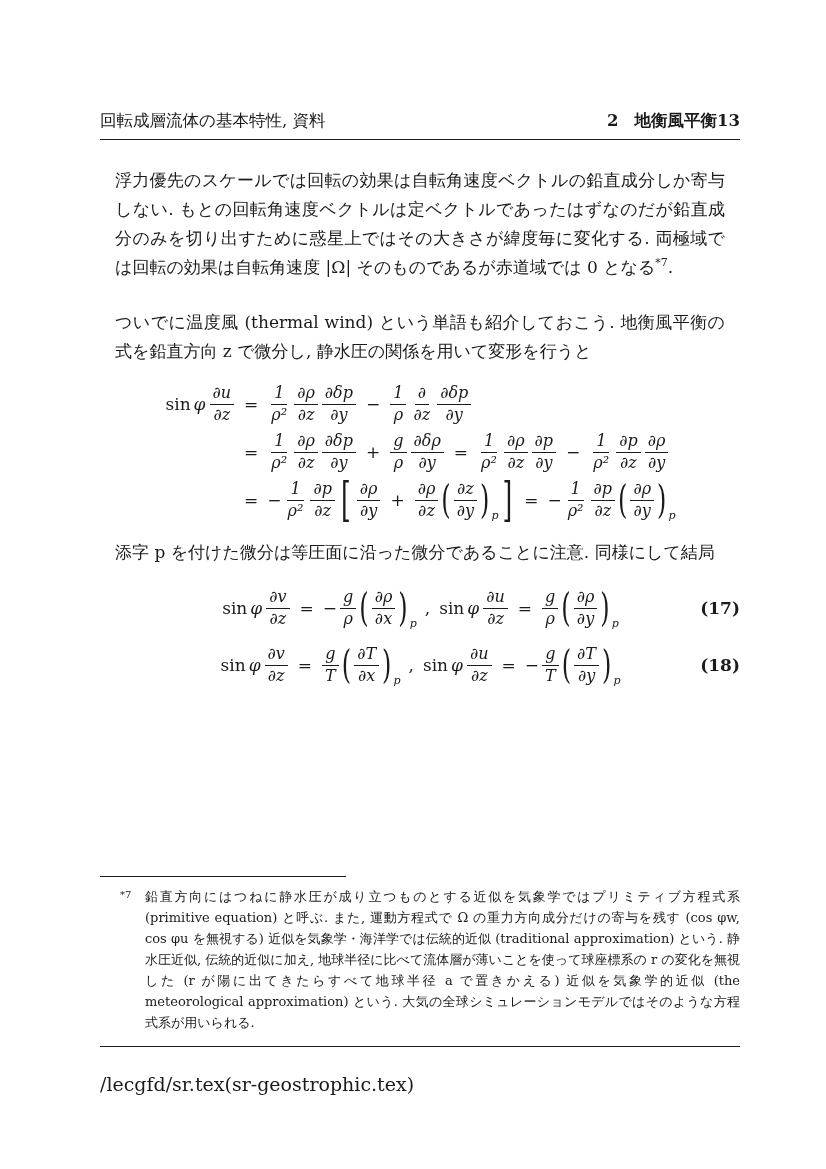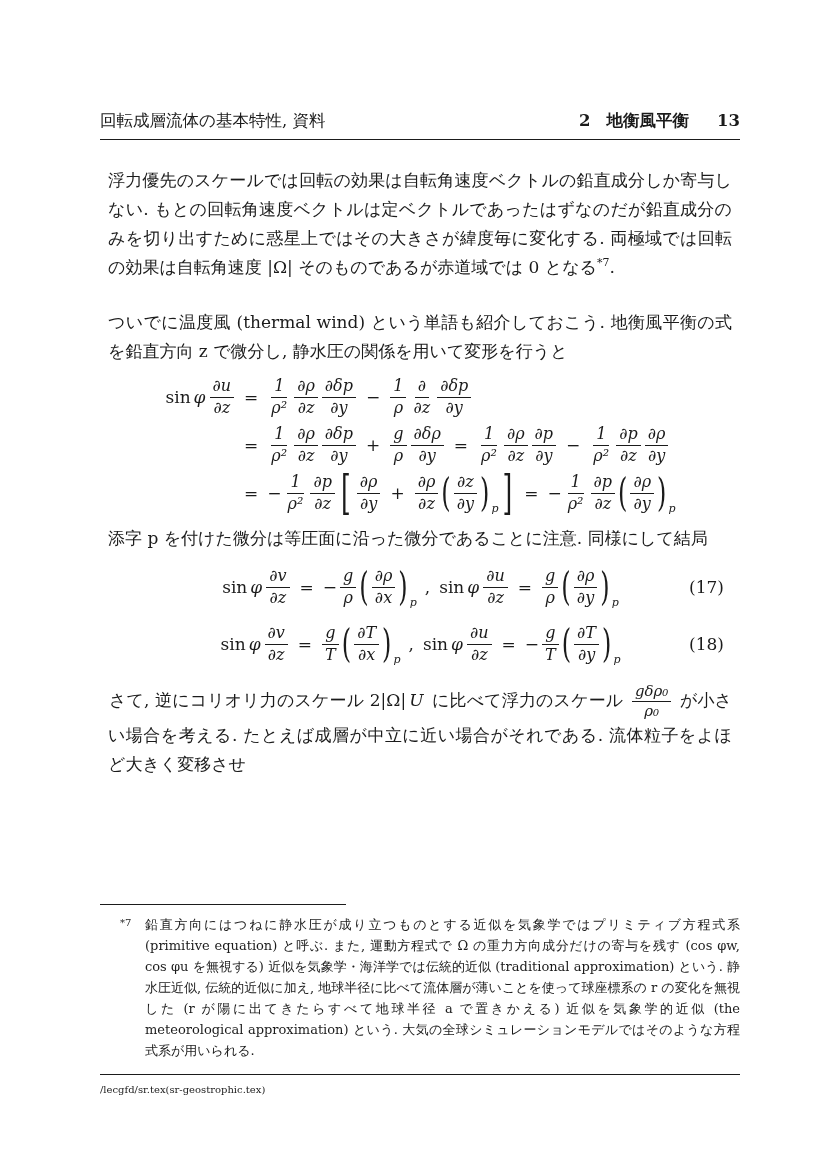--- a/index.html
+++ b/index.html
@@ -3,22 +3,22 @@
 <meta charset="utf-8">
 <style>
   html,body{margin:0;padding:0;background:#ffffff;}
   .page{position:relative;width:826px;height:1169px;background:#ffffff;overflow:hidden;
         font-family:"DejaVu Serif","Liberation Serif",serif;color:#1b1b1b;}
   .content{position:absolute;left:100px;right:86px;top:110px;}
   .runhead{display:flex;justify-content:space-between;align-items:baseline;
            border-bottom:1px solid #1b1b1b;padding-bottom:7px;font-size:16.5px;}
   .runhead .rh-right{display:flex;align-items:baseline;font-weight:bold;}
   .rh-secno{margin-right:16px;}
-  .rh-pageno{margin-left:28px;}
-  .par{font-size:17px;line-height:29px;text-align:justify;margin:8px;}
+  .rh-pageno{}
+  .par{font-size:17px;line-height:29px;text-align:justify;margin:15px;}
   .mt-lg{margin-top:26px;}
   .mt-md{margin-top:13px;}
   .fnmark{font-size:11px;vertical-align:super;line-height:0;}
   
   .align-grid{display:grid;grid-template-columns:max-content max-content;
               width:max-content;margin:5px auto;row-gap:2px;font-size:17px;}
   .agl,.agr{display:flex;align-items:center;min-height:46px;}
   .agl{justify-content:flex-end;}
   .agr{justify-content:flex-start;}
   .frac{display:inline-flex;flex-direction:column;align-items:center;margin:0 2px;
@@ -28,30 +28,30 @@
   .mop{margin:0 8px;font-style:normal;}
   .mit{font-style:italic;margin:0 2px;}
   .mrm{font-style:normal;margin:0 1px;text-align:center;}
   .pfwrap{display:inline-flex;align-items:center;}
   .bigd{display:inline-block;font-style:normal;font-size:24px;line-height:1;
         transform:scaleY(1.65);padding:0 1px;}
   .brk{font-size:25px;transform:scaleY(1.85);margin:0 3px;}
   .msub{display:inline-block;font-style:italic;font-size:11px;transform:translateY(15px);margin-left:1px;}
   .eq-numbered{position:relative;display:flex;align-items:center;justify-content:center;
                min-height:52px;font-size:17px;margin:5px 0;}
-  .eq-number{position:absolute;right:16px;font-style:normal;}
+  .eq-number{position:absolute;right:0;font-style:normal;font-weight:bold;}
   .inline-math .frac{font-size:15px;}
   
   .bottom{position:absolute;left:100px;right:86px;bottom:74px;}
   .fn-sep{width:246px;border-top:1px solid #1b1b1b;margin-bottom:9px;}
   .footnote{position:relative;font-size:13px;line-height:21px;text-align:justify;
             padding-left:45px;margin:0;}
   .fn-mark{position:absolute;left:20px;top:-2px;font-size:10px;}
   .footer-rule{border-top:1px solid #1b1b1b;margin-top:13px;}
-  .pagefoot{display:flex;justify-content:space-between;font-size:10px;margin-top:9px;}
+  .pagefoot{display:flex;justify-content:space-between;font-size:19px;margin-top:26px;}
 </style>
 </head>
 <body>
 
 <div class="page">
   <div class="content">
 
     <div class="runhead">
       <span>回転成層流体の基本特性, 資料</span>
       <span class="rh-right">
@@ -300,24 +300,20 @@
               <span class="den">∂y</span>
             </span>
             <span class="bigd">)</span>
             <span class="msub">p</span>
           </span>
         </span>
       <span class="eq-number">(18)</span>
     </div>
 
 
-    <p class="par mt-md inline-math"><span class="mrm">さて, 逆にコリオリ力のスケール 2|Ω|</span><span class="mit">U</span><span class="mrm"> に比べて浮力のスケール </span><span class="frac">
-          <span class="num">gδρ₀</span>
-          <span class="den">ρ₀</span>
-        </span><span class="mrm"> が小さい場合を考える. たとえば成層が中立に近い場合がそれである. 流体粒子をよほど大きく変移させ</span></p>
 
   </div>
 
   <div class="bottom">
     <div class="fn-sep"></div>
     <p class="footnote">
       <span class="fn-mark">*7</span><span>鉛直方向にはつねに静水圧が成り立つものとする近似を気象学ではプリミティブ方程式系 (primitive equation) と呼ぶ. また, 運動方程式で Ω の重力方向成分だけの寄与を残す (cos φw, cos φu を無視する) 近似を気象学・海洋学では伝統的近似 (traditional approximation) という. 静水圧近似, 伝統的近似に加え, 地球半径に比べて流体層が薄いことを使って球座標系の r の変化を無視した (r が陽に出てきたらすべて地球半径 a で置きかえる) 近似を気象学的近似 (the meteorological approximation) という. 大気の全球シミュレーションモデルではそのような方程式系が用いられる.</span>
     </p>
     <div class="footer-rule"></div>
     <div class="pagefoot">

